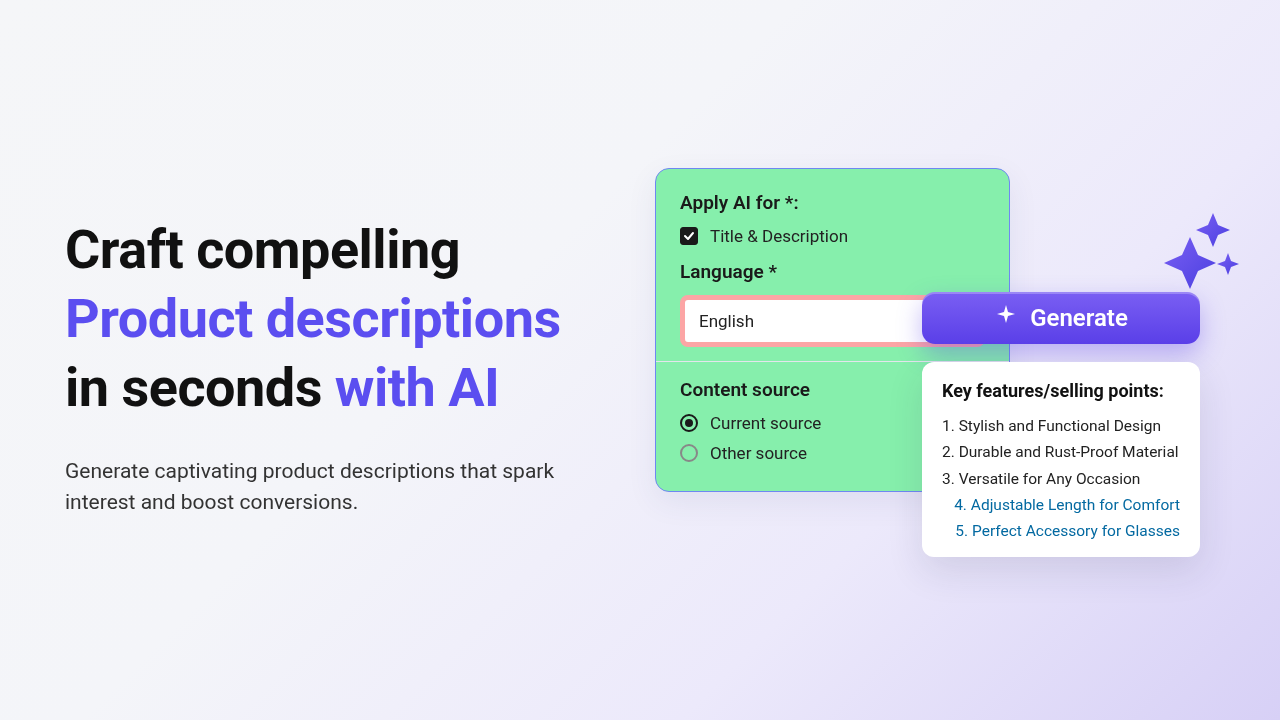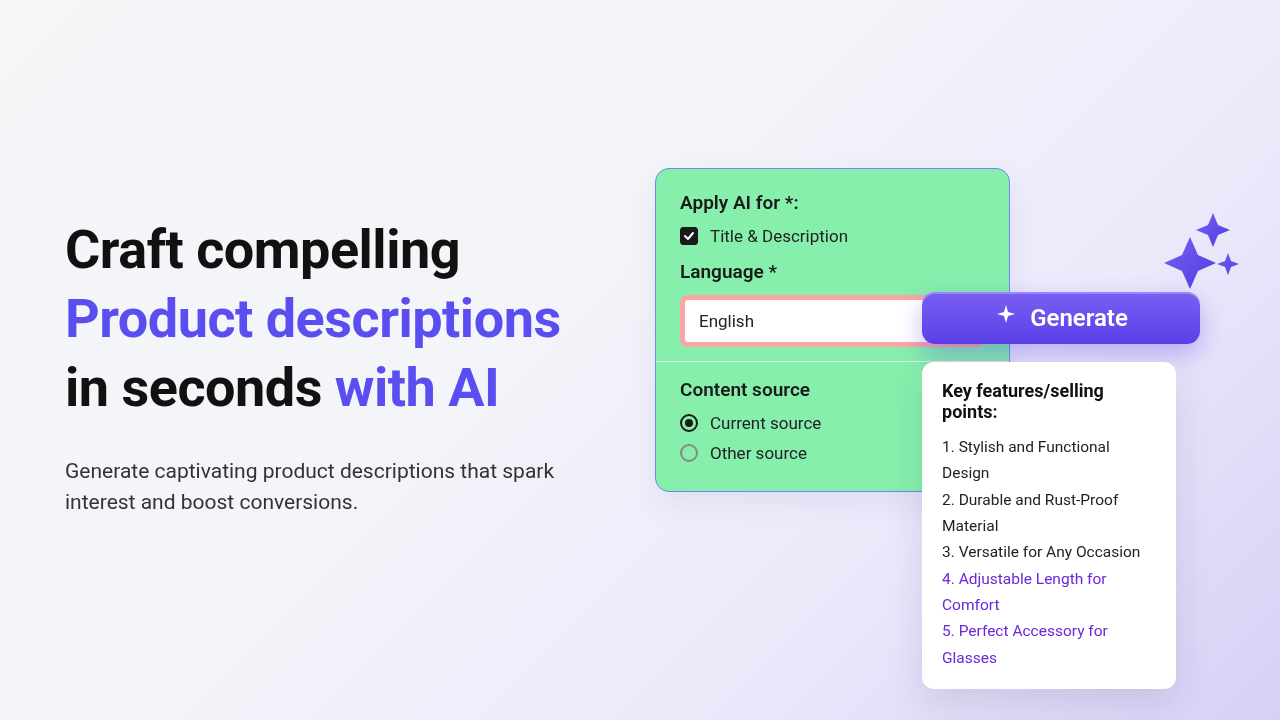--- a/index.html
+++ b/index.html
@@ -121,39 +121,39 @@
     font-size:24px;
     font-weight:600;
     cursor:pointer;
   }
   .generate-btn svg { width:24px; height:24px; }
 
   .features {
     position:absolute;
     left: 922px;
     top: 362px;
-    width: 254px;
+    width: 278px;
     background:#fff;
     border-radius:12px;
-    padding: 18px 20px 18px 20px;
+    padding: 18px 20px 12px 20px;
     box-shadow: 0 14px 36px rgba(40,40,80,0.12);
   }
   .features-title {
     font-size:18px;
     font-weight:700;
     color:#111;
     margin-bottom:12px;
   }
   .features ol {
     list-style: decimal inside;
     font-size:15.5px;
     line-height:1.7;
     color:#222;
   }
-  .features li.faded { color:#6d28d9; }
+  .features li.faded { color:#0369a1;text-align:right; }
 
   .sparkles {
     position:absolute;
     left: 1158px;
     top: 205px;
     width: 90px;
     height: 90px;
   }
 </style>
 </head>

